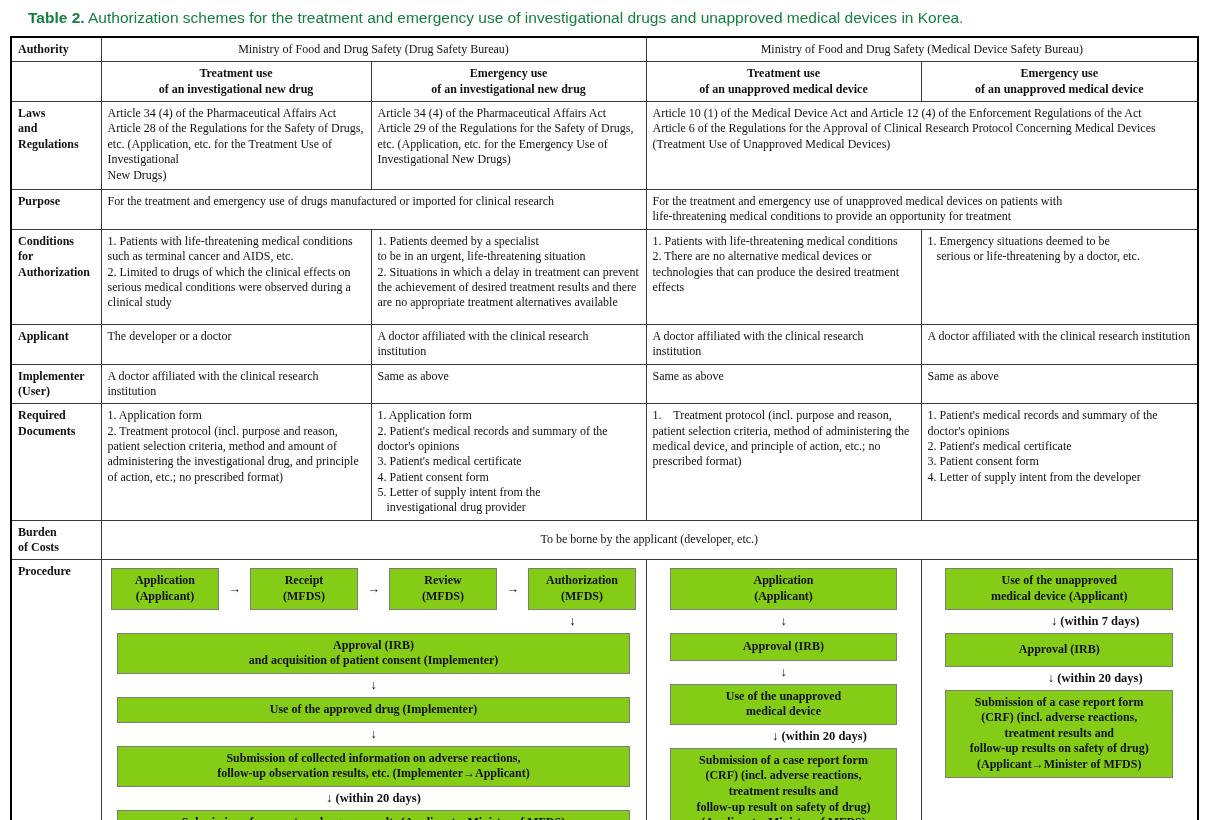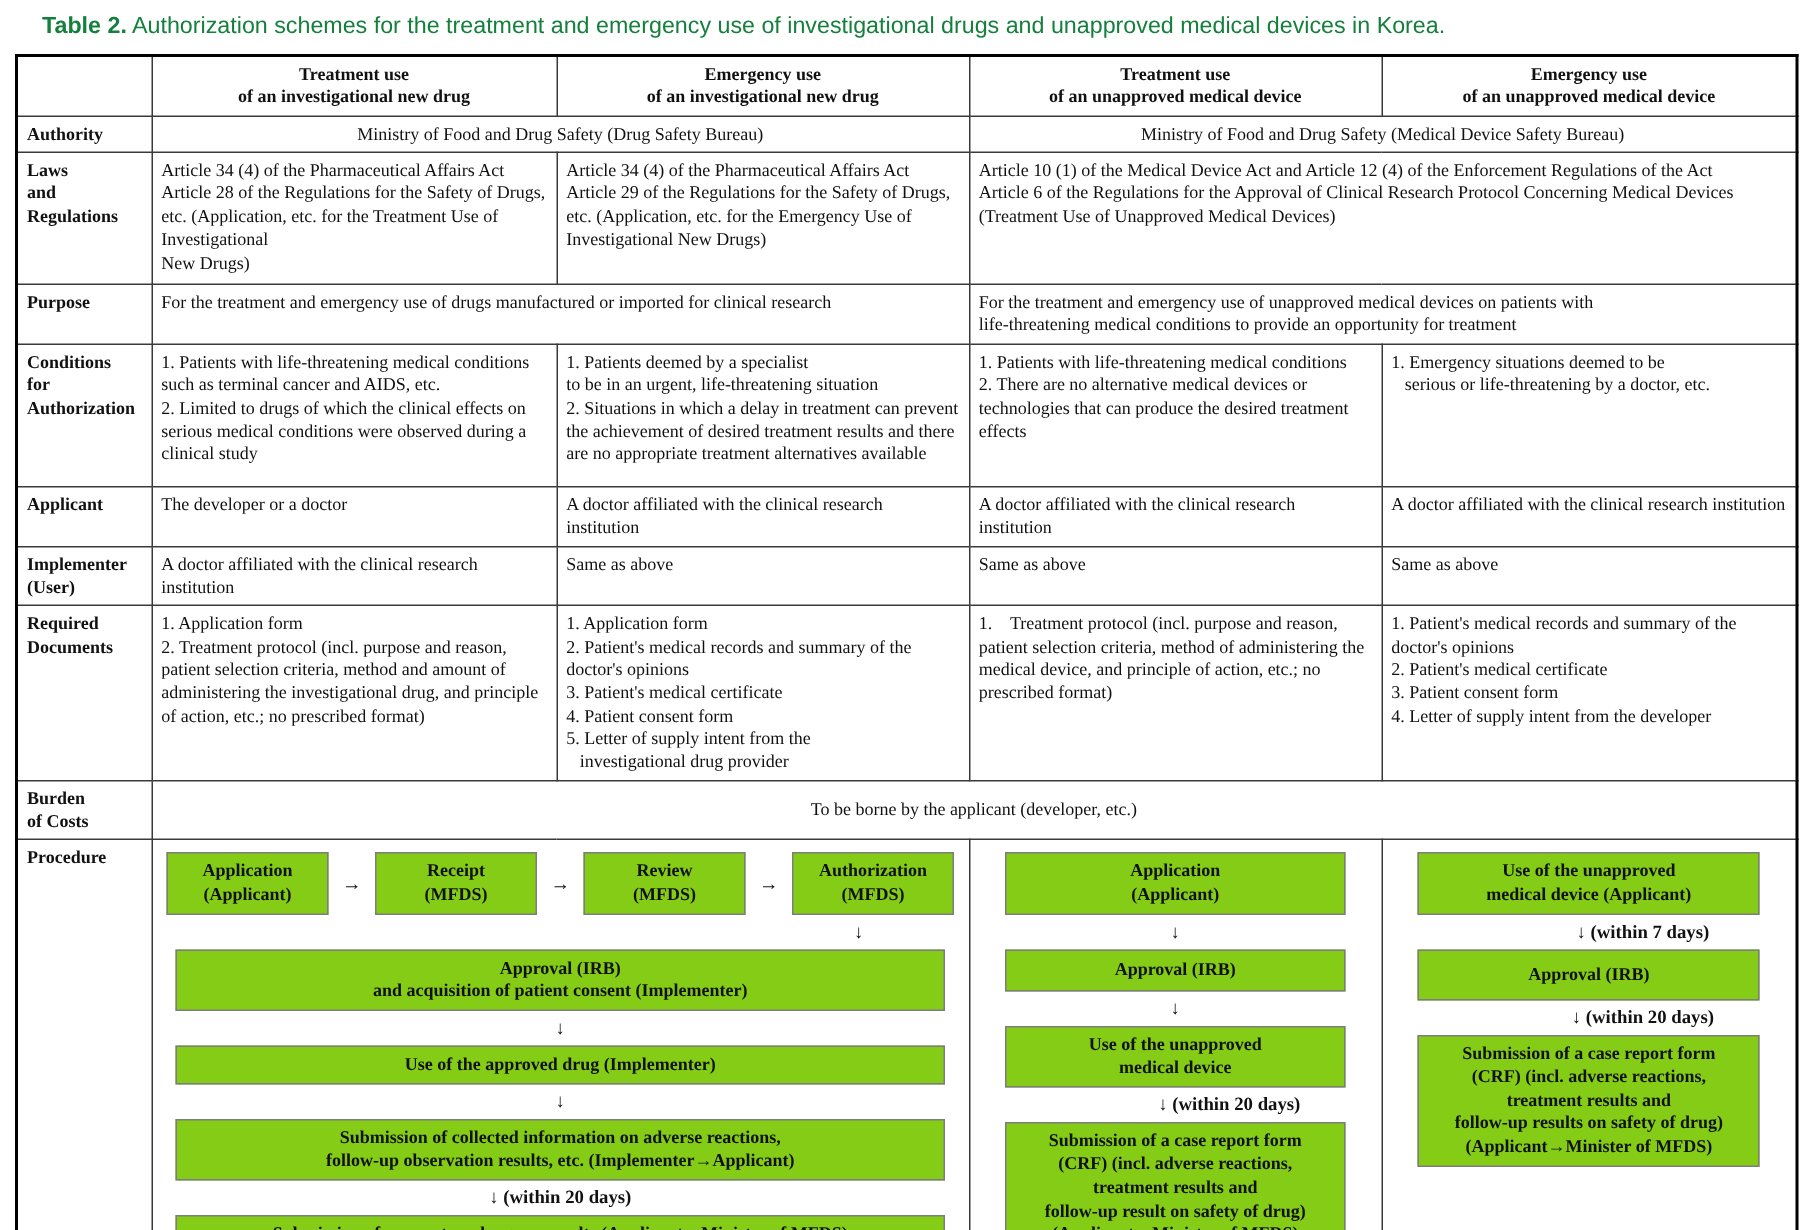--- a/index.html
+++ b/index.html
@@ -90,36 +90,36 @@
 <table class="main">
   <colgroup>
     <col style="width:90px">
       <col style="width:270px">
       <col style="width:275px">
       <col style="width:275px">
       <col style="width:277px">
   </colgroup>
 
   <tbody>
-      <tr style="height:38px;">
+      <tr style="height:23px;">
+    <td class="rowhead">Authority</td>
+    <td class="centered" colspan="2">Ministry of Food and Drug Safety (Drug Safety Bureau)</td>
+    <td class="centered" colspan="2">Ministry of Food and Drug Safety (Medical Device Safety Bureau)</td>
+  </tr>
+
+  <tr style="height:38px;">
     <th class="colhead"></th>
     <th class="colhead">Treatment use
 of an investigational new drug</th>
     <th class="colhead">Emergency use
 of an investigational new drug</th>
     <th class="colhead">Treatment use
 of an unapproved medical device</th>
     <th class="colhead">Emergency use
 of an unapproved medical device</th>
-  </tr>
-
-  <tr style="height:23px;">
-    <td class="rowhead">Authority</td>
-    <td class="centered" colspan="2">Ministry of Food and Drug Safety (Drug Safety Bureau)</td>
-    <td class="centered" colspan="2">Ministry of Food and Drug Safety (Medical Device Safety Bureau)</td>
   </tr>
 
   <tr style="height:88px;padding-left:20px;">
     <td class="rowhead">Laws
 and
 Regulations</td>
     <td class="pre">Article 34 (4) of the Pharmaceutical Affairs Act
 Article 28 of the Regulations for the Safety of Drugs, etc. (Application, etc. for the Treatment Use of Investigational
 New Drugs)</td>
     <td class="pre">Article 34 (4) of the Pharmaceutical Affairs Act

